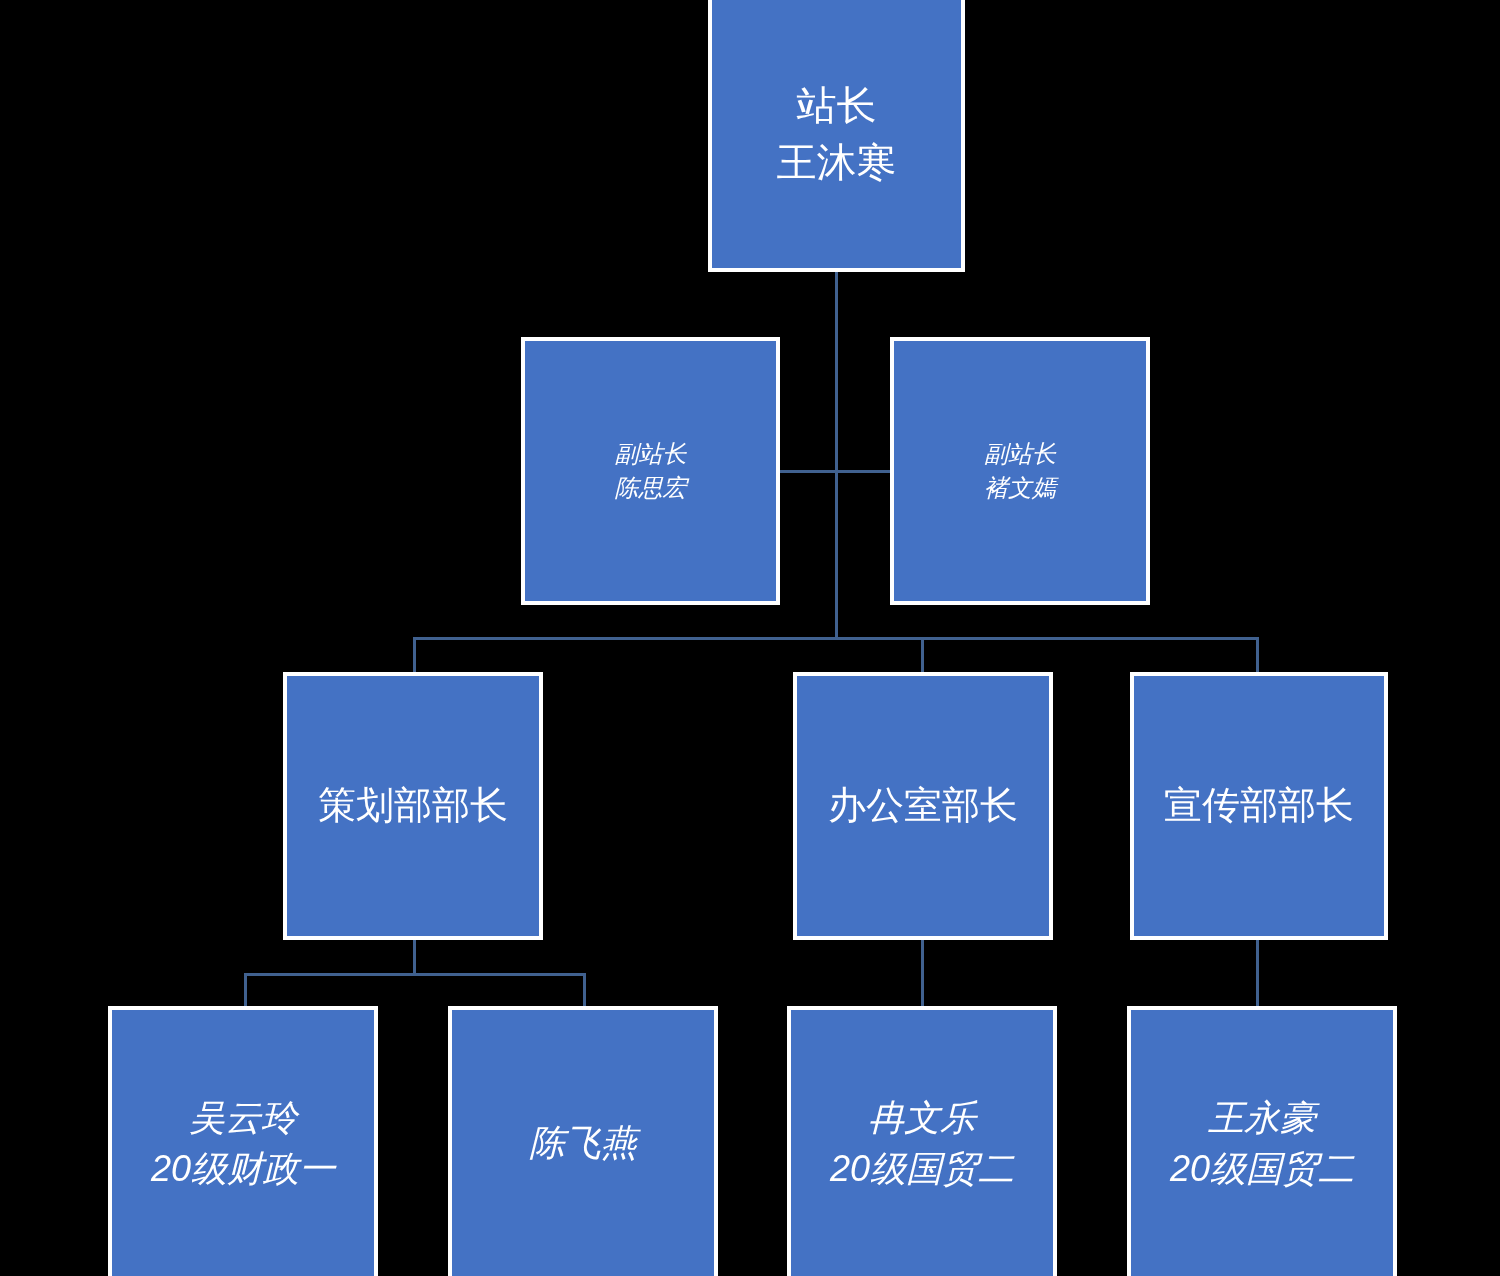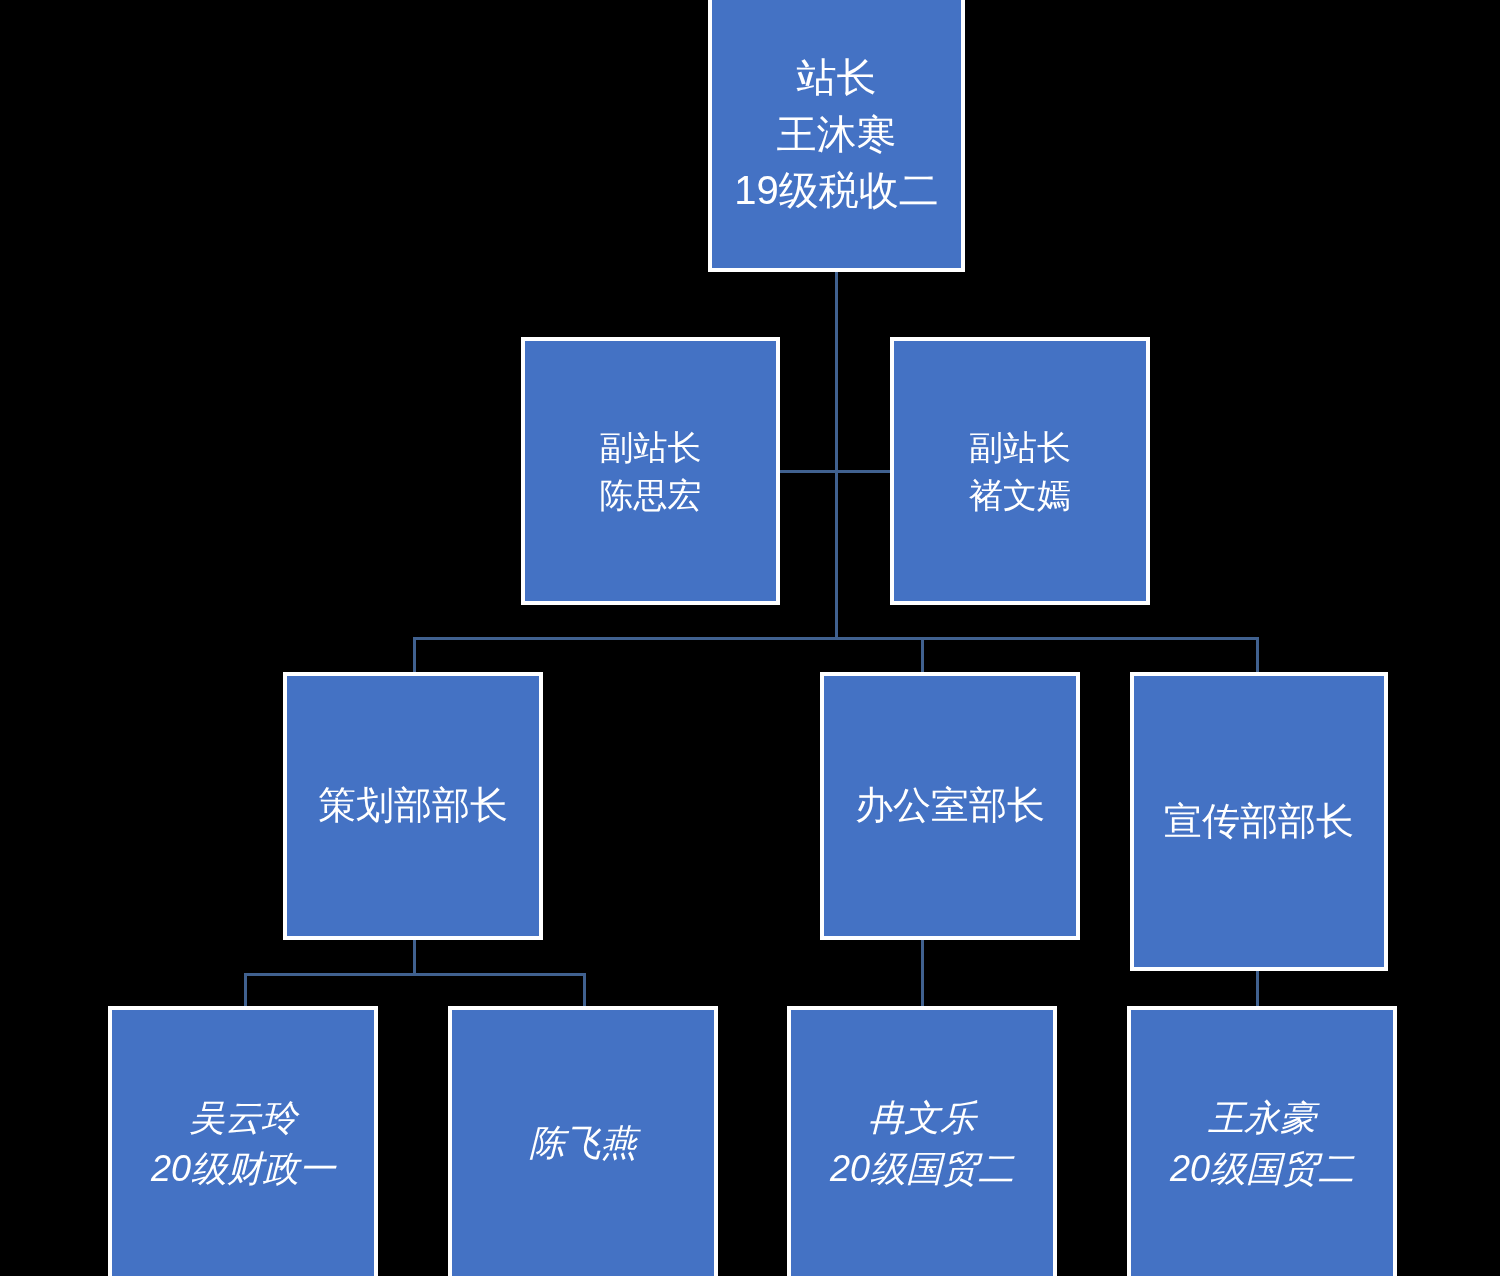--- a/index.html
+++ b/index.html
@@ -33,21 +33,21 @@
     text-align: center;
     line-height: 1.42;
     z-index: 3;
   }
   .node .line {
     display: block;
     white-space: nowrap;
   }
   
   .node.t-root   .line { font-size: 40px; }
-  .node.t-asst   .line { font-size: 34px; }
+  .node.t-asst   .line { font-size: 24px; font-style: italic; }
   .node.t-dept   .line { font-size: 38px; }
   .node.t-member .line { font-size: 36px; font-style: italic; }
 
   
   .conn {
     position: absolute;
     background: #40618F;
     z-index: 1;
   }
   .conn.v { width: 3px; }
@@ -73,42 +73,41 @@
   <div class="conn v" style="left:244px; top:973px; height:33px;"></div>
   <div class="conn v" style="left:583px; top:973px; height:33px;"></div>
 
   <div class="conn v" style="left:921px; top:940px; height:66px;"></div>
 
   <div class="conn v" style="left:1256px; top:940px; height:66px;"></div>
 
   <div class="node t-root" style="left:708px; top:-4px; width:257px; height:276px;">
     <span class="line">站长</span>
     <span class="line">王沐寒</span>
-    <span class="line">19级税收二</span>
   </div>
 
   <div class="node t-asst" style="left:521px; top:337px; width:259px; height:268px;">
     <span class="line">副站长</span>
     <span class="line">陈思宏</span>
   </div>
 
   <div class="node t-asst" style="left:890px; top:337px; width:260px; height:268px;">
     <span class="line">副站长</span>
     <span class="line">褚文嫣</span>
   </div>
 
   <div class="node t-dept" style="left:283px; top:672px; width:260px; height:268px;">
     <span class="line">策划部部长</span>
   </div>
 
-  <div class="node t-dept" style="left:793px; top:672px; width:260px; height:268px;margin-left:27px;">
+  <div class="node t-dept" style="left:793px; top:672px; width:260px; height:268px;">
     <span class="line">办公室部长</span>
   </div>
 
-  <div class="node t-dept" style="left:1130px; top:672px; width:258px; height:299px;">
+  <div class="node t-dept" style="left:1130px; top:672px; width:258px; height:268px;">
     <span class="line">宣传部部长</span>
   </div>
 
   <div class="node t-member" style="left:108px; top:1006px; width:270px; height:274px;">
     <span class="line">吴云玲</span>
     <span class="line">20级财政一</span>
   </div>
 
   <div class="node t-member" style="left:448px; top:1006px; width:270px; height:274px;">
     <span class="line">陈飞燕</span>

